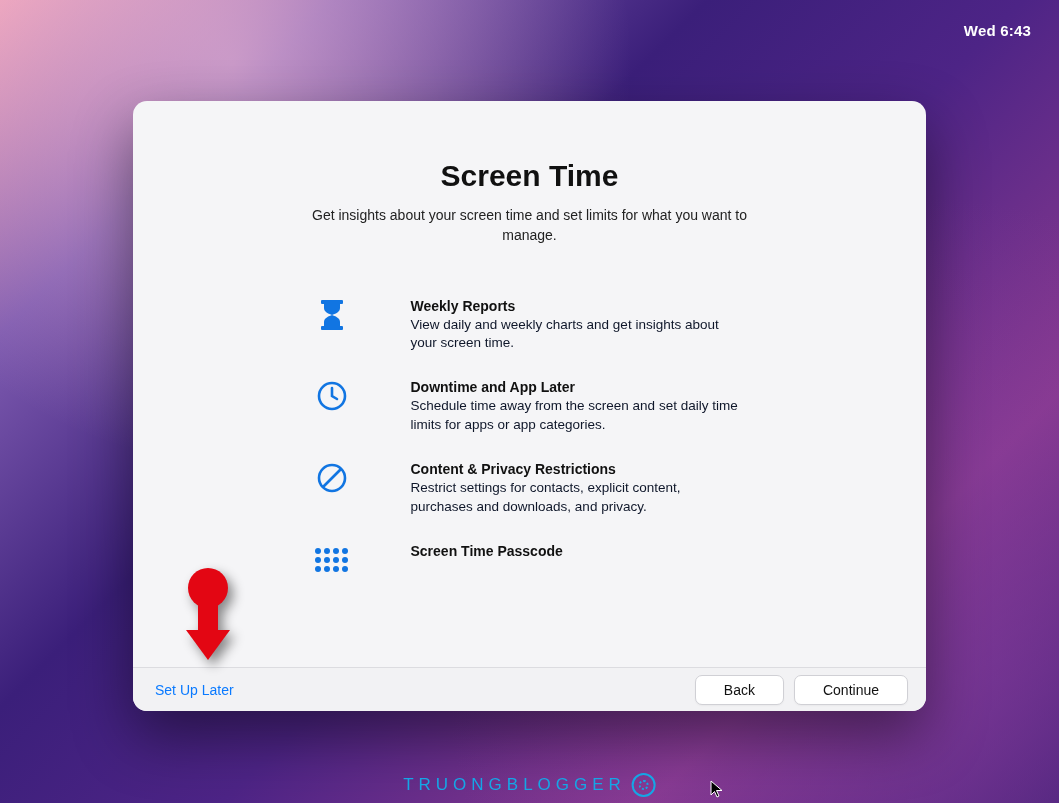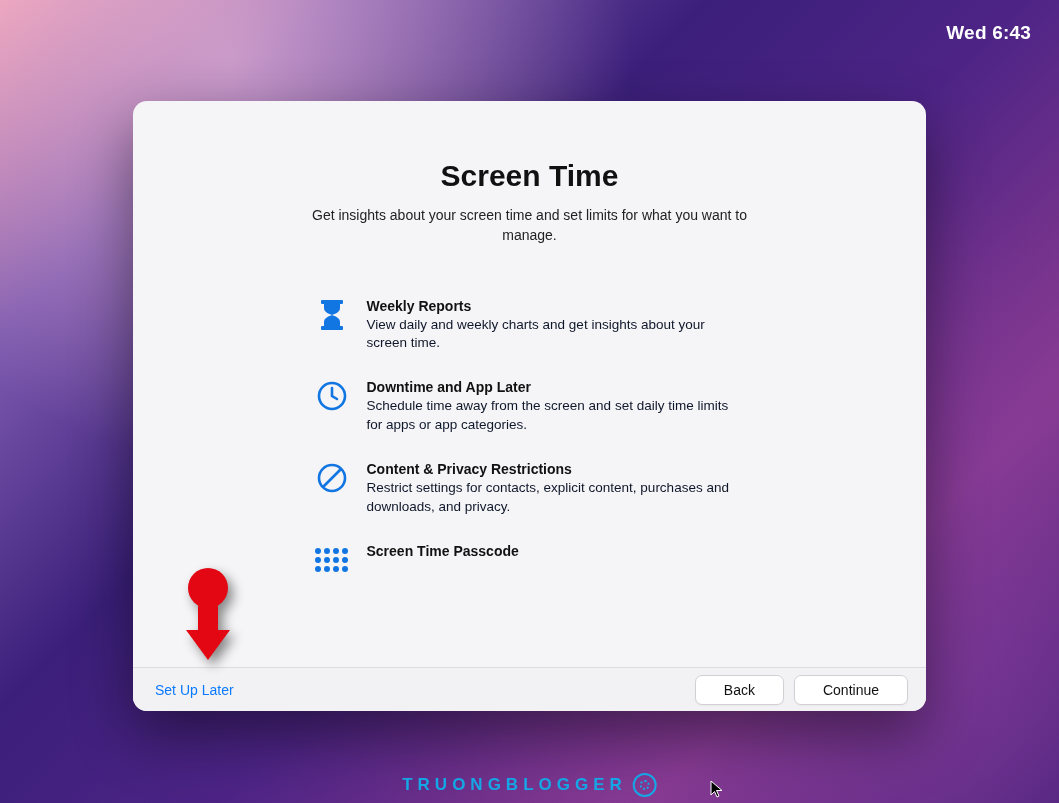--- a/index.html
+++ b/index.html
@@ -22,21 +22,21 @@
   inset: 0;
   background: radial-gradient(circle at 22% 8%, rgba(255,200,220,0.55), transparent 36%),
               radial-gradient(circle at 88% 85%, rgba(130,60,160,0.65), transparent 42%);
 }
 .menubar-time {
   position: absolute;
   top: 22px;
   right: 28px;
   color: #fff;
   font-weight: 600;
-  font-size: 19px;
+  font-size: 15px;
   letter-spacing: 0.2px;
 }
 .setup-window {
   position: absolute;
   left: 133px;
   top: 101px;
   width: 793px;
   height: 610px;
   background: #f5f5f7;
   border-radius: 14px;
@@ -77,21 +77,21 @@
 }
 .feature-icon {
   width: 34px;
   height: 34px;
   flex-shrink: 0;
   display: flex;
   align-items: center;
   justify-content: center;
   color: #1175e2;
 }
-.feature-text { flex: 1; }
+.feature-text { flex: 1; margin-left: 44px; }
 .feature-title {
   font-size: 14px;
   font-weight: 700;
   color: #111;
   margin-bottom: 2px;
 }
 .feature-desc {
   font-size: 13.5px;
   color: #0f172a;
   line-height: 1.4;
@@ -132,21 +132,21 @@
   height: 98px;
   pointer-events: none;
   filter: drop-shadow(5px 6px 6px rgba(0,0,0,0.45));
 }
 .watermark {
   position: absolute;
   bottom: 6px;
   left: 50%;
   transform: translateX(-50%);
   color: #15a6e6;
-  font-weight: 700;
+  font-weight: 400;
   letter-spacing: 5px;
   font-size: 17px;
   display: flex;
   align-items: center;
   gap: 6px;
 }
 .watermark .wm-icon {
   width: 24px;
   height: 24px;
   border: 2px solid #15a6e6;

